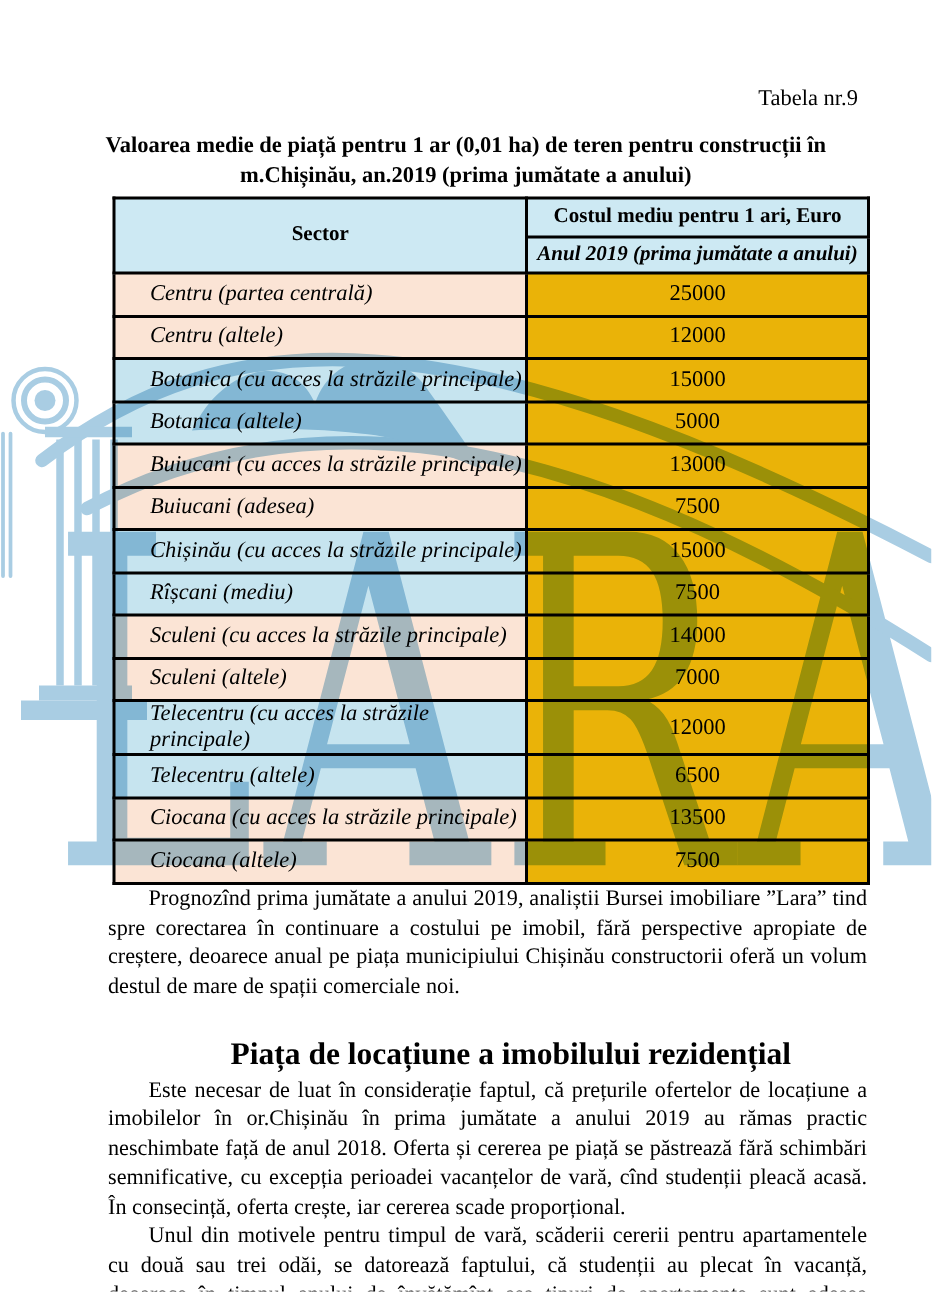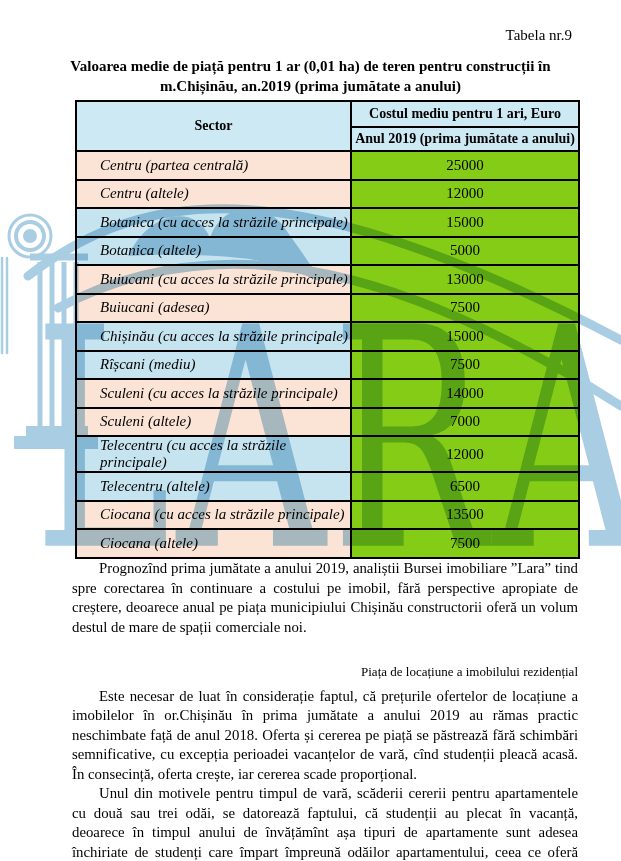--- a/index.html
+++ b/index.html
@@ -2,21 +2,21 @@
 <html style="--wm: #a9cde3; --header-blue: #cde9f3; --row-blue: #c6e4ef; --row-peach: #fbe4d5;"><head>
 <meta charset="utf-8">
 <style>
   html,body{margin:0;padding:0;}
   body{
     width:621px;height:861px;background:#ffffff;
     font-family:"Liberation Serif","DejaVu Serif",serif;
     color:#000;
     position:relative;overflow:hidden;
   }
-  .page{position:relative;width:621px;height:759px;background:#fff;}
+  .page{position:relative;width:621px;height:759px;background:#fff;margin-top:31px;}
 
   .table-label{
     position:absolute;top:27px;right:49px;
     font-size:15px;
   }
   .doc-title{
     position:absolute;top:56px;left:40px;right:40px;
     margin:0;text-align:center;
     font-size:15px;font-weight:bold;line-height:20px;
   }
@@ -33,44 +33,44 @@
   .price-table col.c-value{width:228px;}
   .price-table th,.price-table td{
     border:2px solid #000;
     padding:0;
   }
   .price-table th{
     background:var(--header-blue,#cde9f3);
     font-size:14px;font-weight:bold;text-align:center;
   }
   .price-table th.cost-h{height:24px;}
-  .price-table th.year-h{height:22px;}
+  .price-table th.year-h{height:22px;font-style:italic;}
   .price-table td{height:26.5px;font-size:15px;}
   .price-table td.sector{
     font-style:italic;padding-left:23px;text-align:left;
   }
-  .price-table td.value{text-align:center;background:#84cc16;}
+  .price-table td.value{text-align:center;background:#eab308;}
   tr.tint-peach td.sector{background:var(--row-peach,#fbe4d5);}
   tr.tint-blue  td.sector{background:var(--row-blue,#c6e4ef);}
 
   .watermark{
     position:absolute;left:0;top:158px;width:621px;height:420px;
     z-index:5;pointer-events:none;
     mix-blend-mode:multiply;
   }
 
   .bodytext{
     position:absolute;left:72px;right:43px;top:559px;
     z-index:2;
     font-size:14.8px;line-height:19.5px;text-align:justify;
   }
   .bodytext p{margin:0;text-indent:27px;}
   .bodytext h2{
     margin:25px 0 5px 0;text-indent:31px;
-    font-size:13px;font-weight:normal;text-align:right;
+    font-size:21px;font-weight:bold;text-align:center;
   }
 </style>
 </head>
 <body>
 
 <div class="page">
 
   <div class="table-label">Tabela nr.9</div>
 
   <h1 class="doc-title">Valoarea medie de piață pentru 1 ar (0,01 ha) de teren pentru construcții în m.Chișinău, an.2019 (prima jumătate a anului)</h1>

